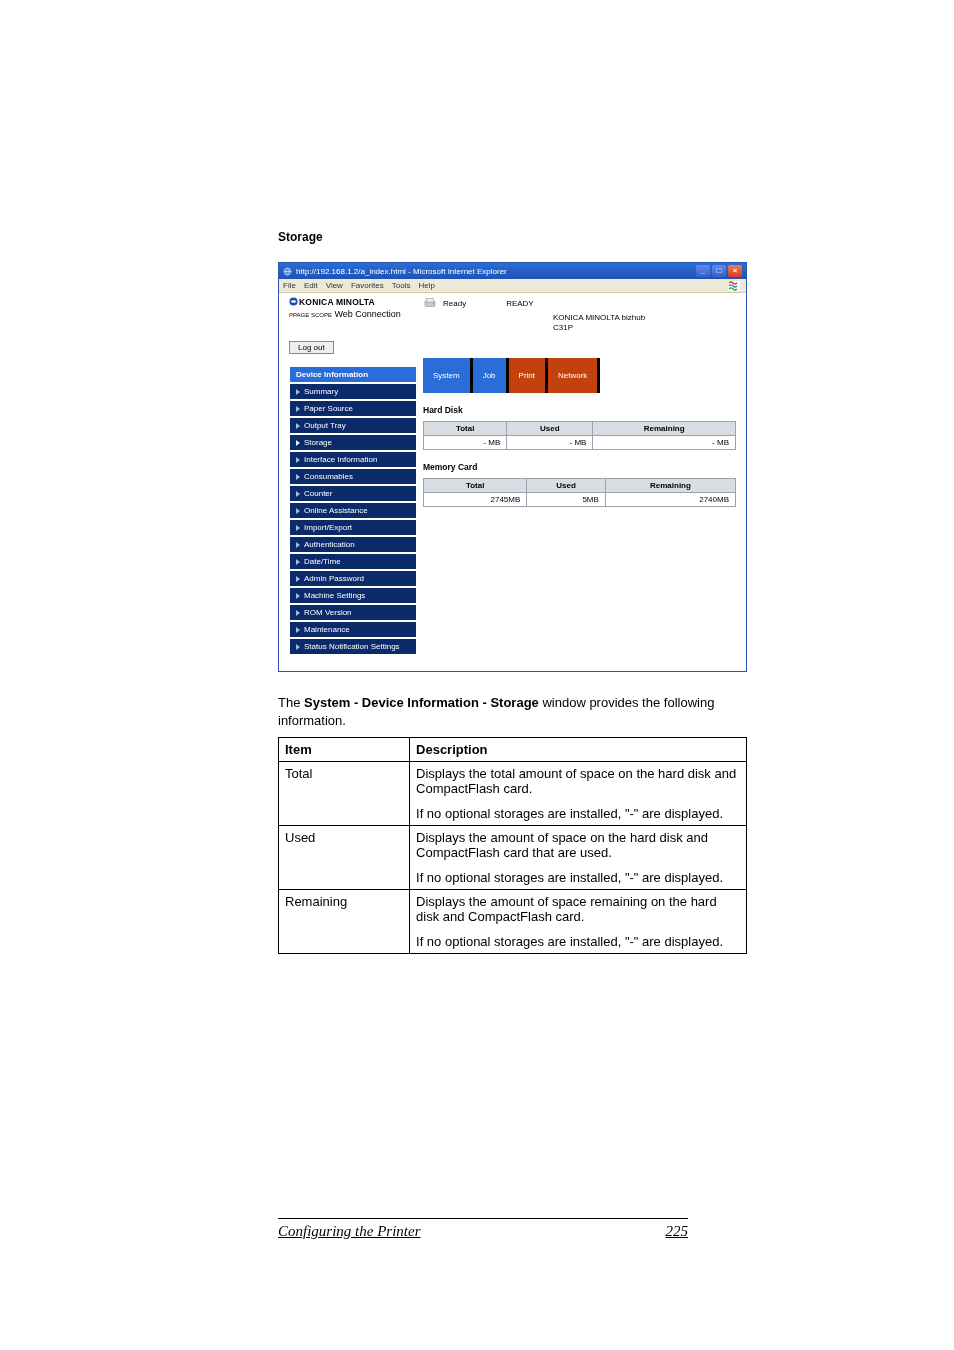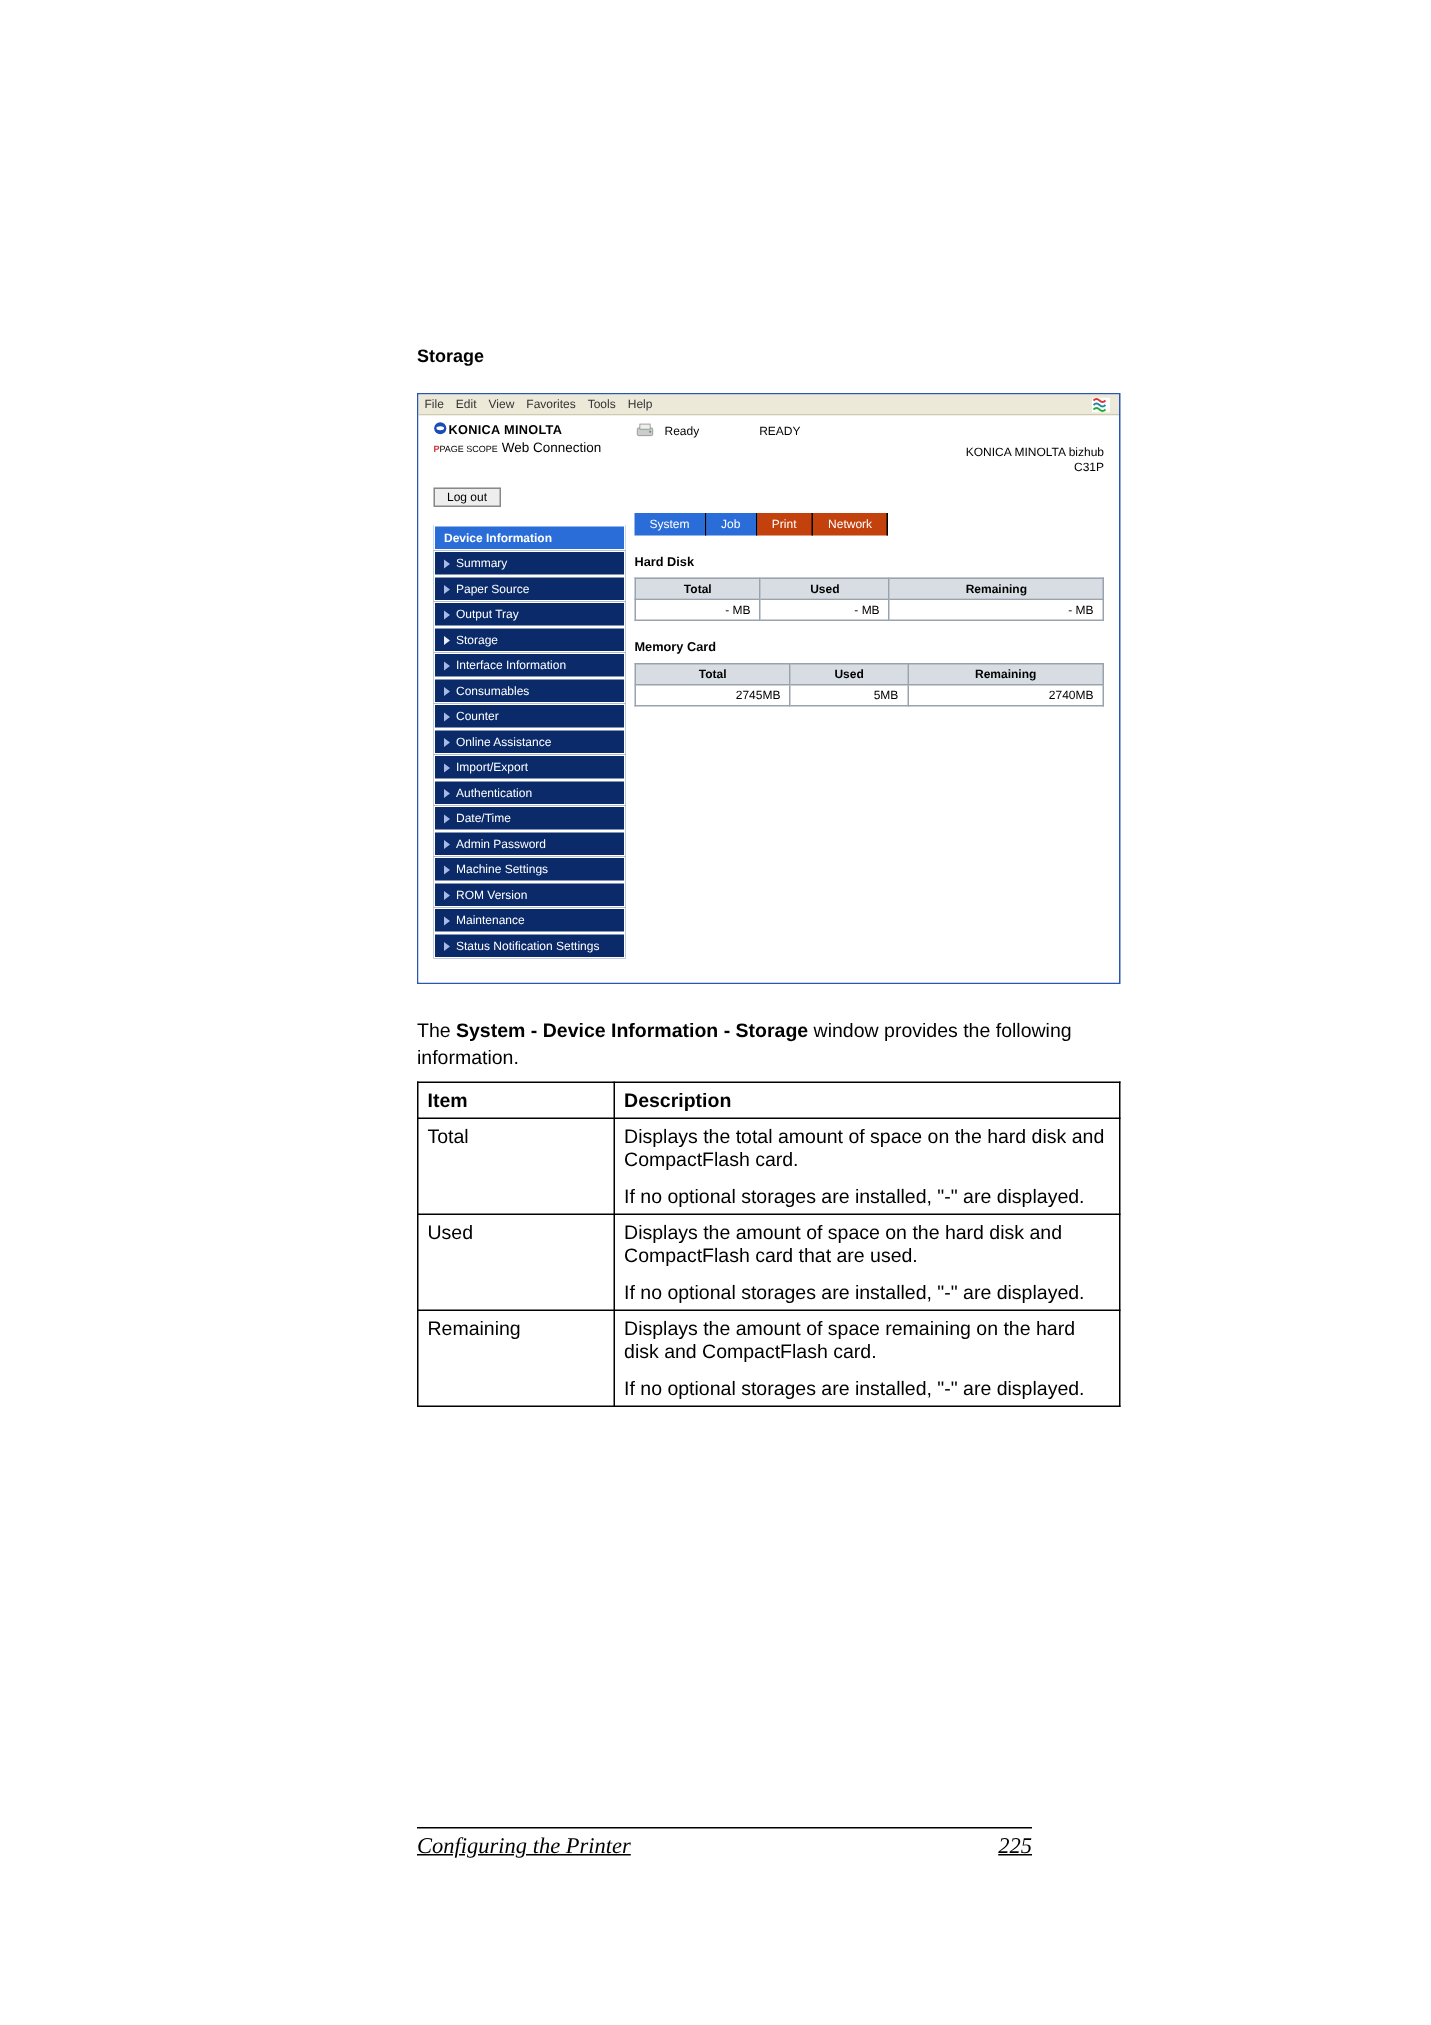--- a/index.html
+++ b/index.html
@@ -93,28 +93,28 @@
   .navitem { background: #0a2a6a; display: flex; align-items: center; gap: 4px; }
   .navitem.active { color: #fff; }
   .tri { width: 0; height: 0; border-top: 3px solid transparent; border-bottom: 3px solid transparent; border-left: 4px solid #a7b9e6; flex-shrink: 0; }
   .navitem.active .tri { border-left-color: #e7edfb; }
   
   .rightcol { flex: 1; }
   .status-row { display: flex; align-items: center; margin-bottom: 4px; gap: 6px; text-align: right; }
   .status-icon { width: 14px; height: 12px; }
   .status-text { font-size: 8px; }
   .ready-label { font-size: 8px; margin-left: 34px; }
-  .device-row { font-size: 8px; margin-top: 2px; margin-left: 130px; line-height: 1.3; text-align: right; }
+  .device-row { font-size: 8px; margin-top: 2px; margin-left: 130px; line-height: 1.3; }
   .tabs { display: flex; margin-top: 24px; margin-bottom: 12px; }
   .tab {
     font-size: 8px;
     color: #fff;
-    padding: 3px 10px;
+    padding: 13px 10px;
     background: #2a6dd8;
-    border-right: 1px solid #000000;
+    border-right: 3px solid #000000;
   }
   .tab.orange { background: #c2410c; }
   .blk-title { font-size: 8.5px; font-weight: bold; margin: 4px 0 6px 0; }
   .datatable {
     width: 100%;
     border-collapse: collapse;
     font-size: 8px;
   }
   .datatable th, .datatable td {
     border: 1px solid #9aa3ad;
@@ -158,20 +158,40 @@
   .footer .ftitle { font-size: 15px; }
   .footer .fpage { font-size: 15px; }
 </style>
 </head>
 <body>
 
 <div class="page">
   <div class="section-title">Storage</div>
 
   <div class="browser-chrome">
+    <div class="titlebar">
+      <div class="titlebar-left">
+        <svg class="ie" viewBox="0 0 10 10">
+            <circle cx="5" cy="5" r="4" fill="#3a7ed6" stroke="#fff" stroke-width="0.5"></circle>
+            <path d="M1 5 h8 M5 1 a6 6 0 0 1 0 8 M5 1 a6 6 0 0 0 0 8" stroke="#fff" stroke-width="0.6" fill="none"></path>
+          </svg>
+        <span class="titlebar-text">http://192.168.1.2/a_index.html - Microsoft Internet Explorer</span>
+      </div>
+      <div class="winctrls">
+        <div class="winbtn min">
+            <span>_</span>
+          </div>
+        <div class="winbtn max">
+            <span>□</span>
+          </div>
+        <div class="winbtn close">
+            <span>×</span>
+          </div>
+      </div>
+    </div>
     <div class="menubar">
       <div class="menus">
         <span>File</span>
         <span>Edit</span>
         <span>View</span>
         <span>Favorites</span>
         <span>Tools</span>
         <span>Help</span>
       </div>
       <div class="ie-flag">

